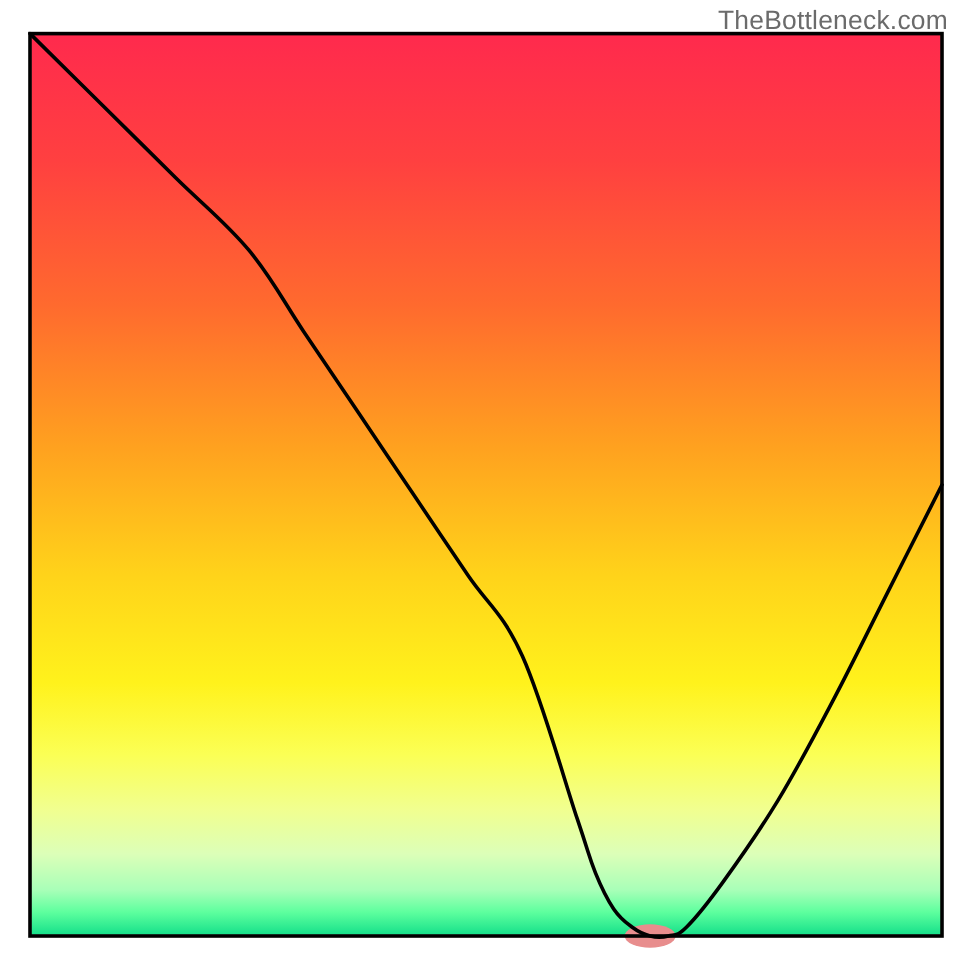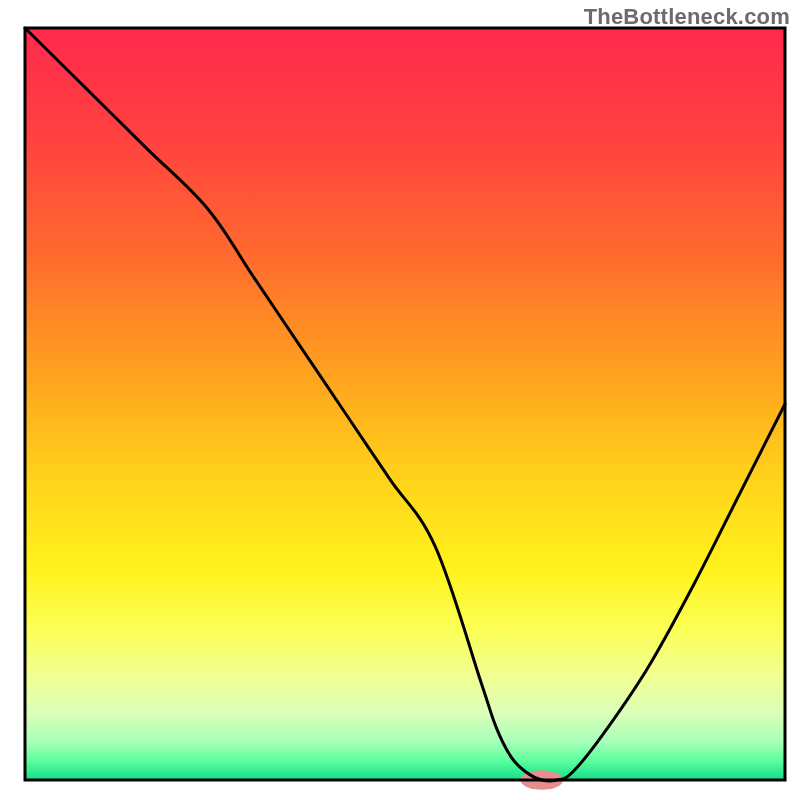--- a/index.html
+++ b/index.html
@@ -13,21 +13,21 @@
   .wrap {
     position: relative;
     width: 800px;
     height: 800px;
   }
   .watermark {
     position: absolute;
     top: 4px;
     right: 10px;
     font-size: 22px;
-    font-weight: 700;
+    font-weight: 400;
     color: #6b6b6b;
     letter-spacing: 0.2px;
     z-index: 50;
   }
   svg.chart {
     position: absolute;
     left: 0;
     top: 0;
     width: 800px;
     height: 800px;

